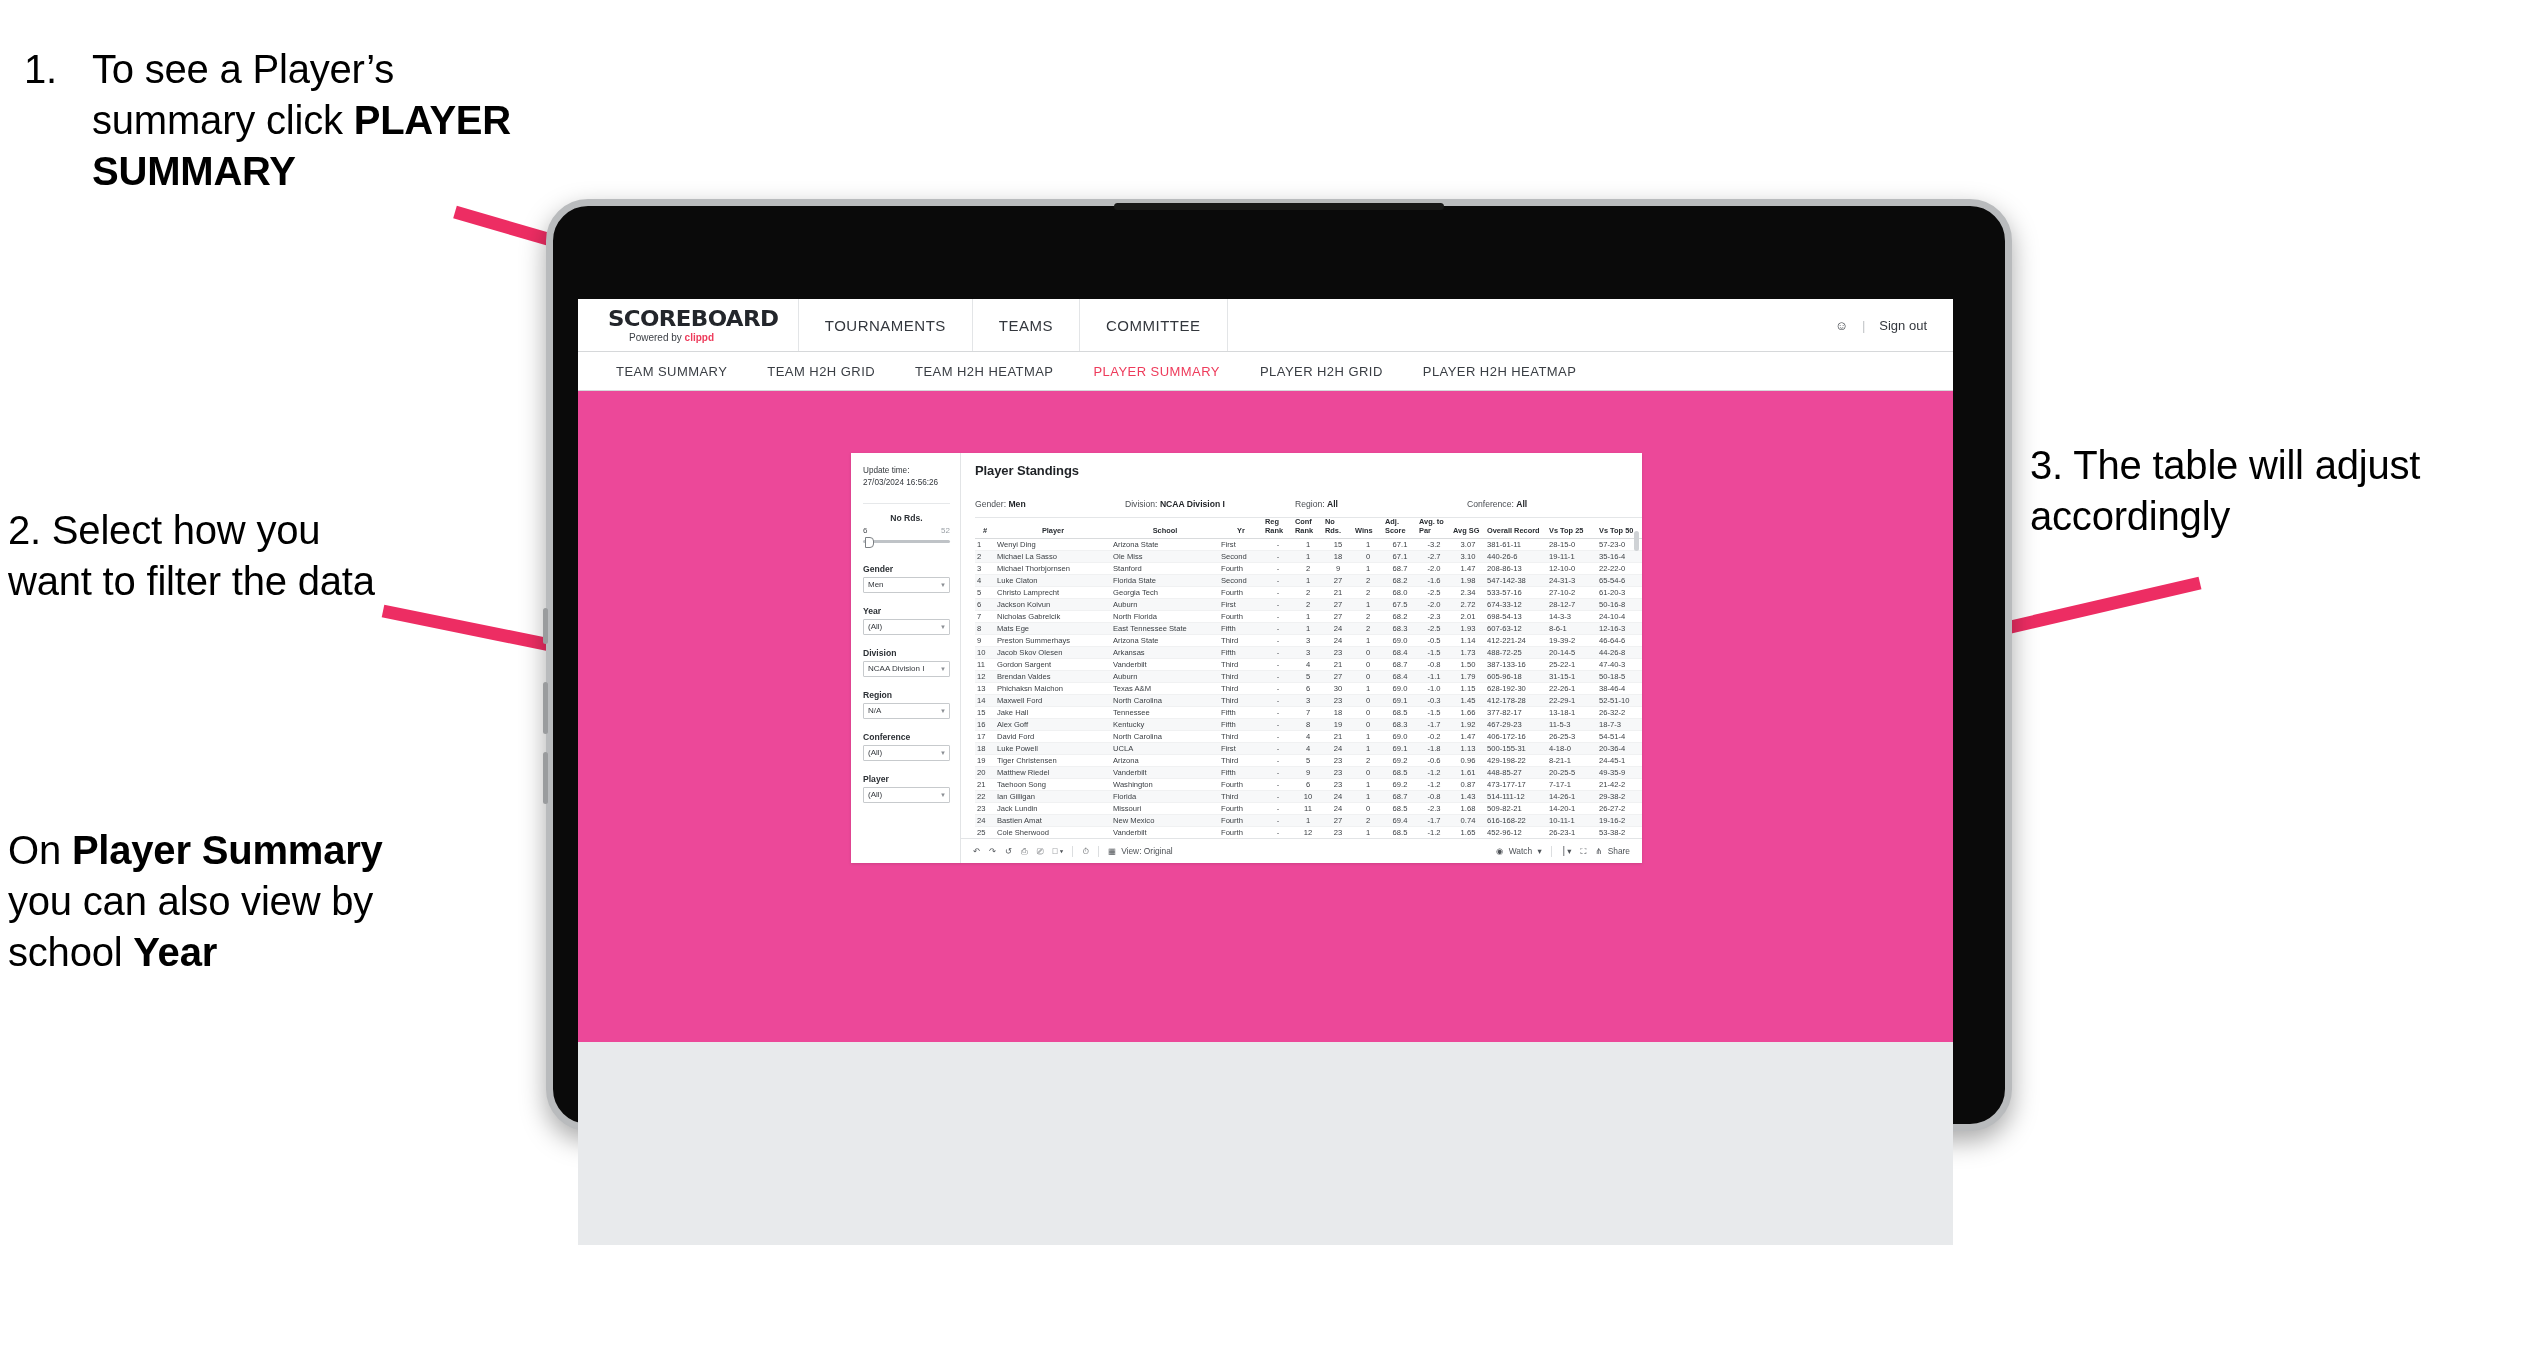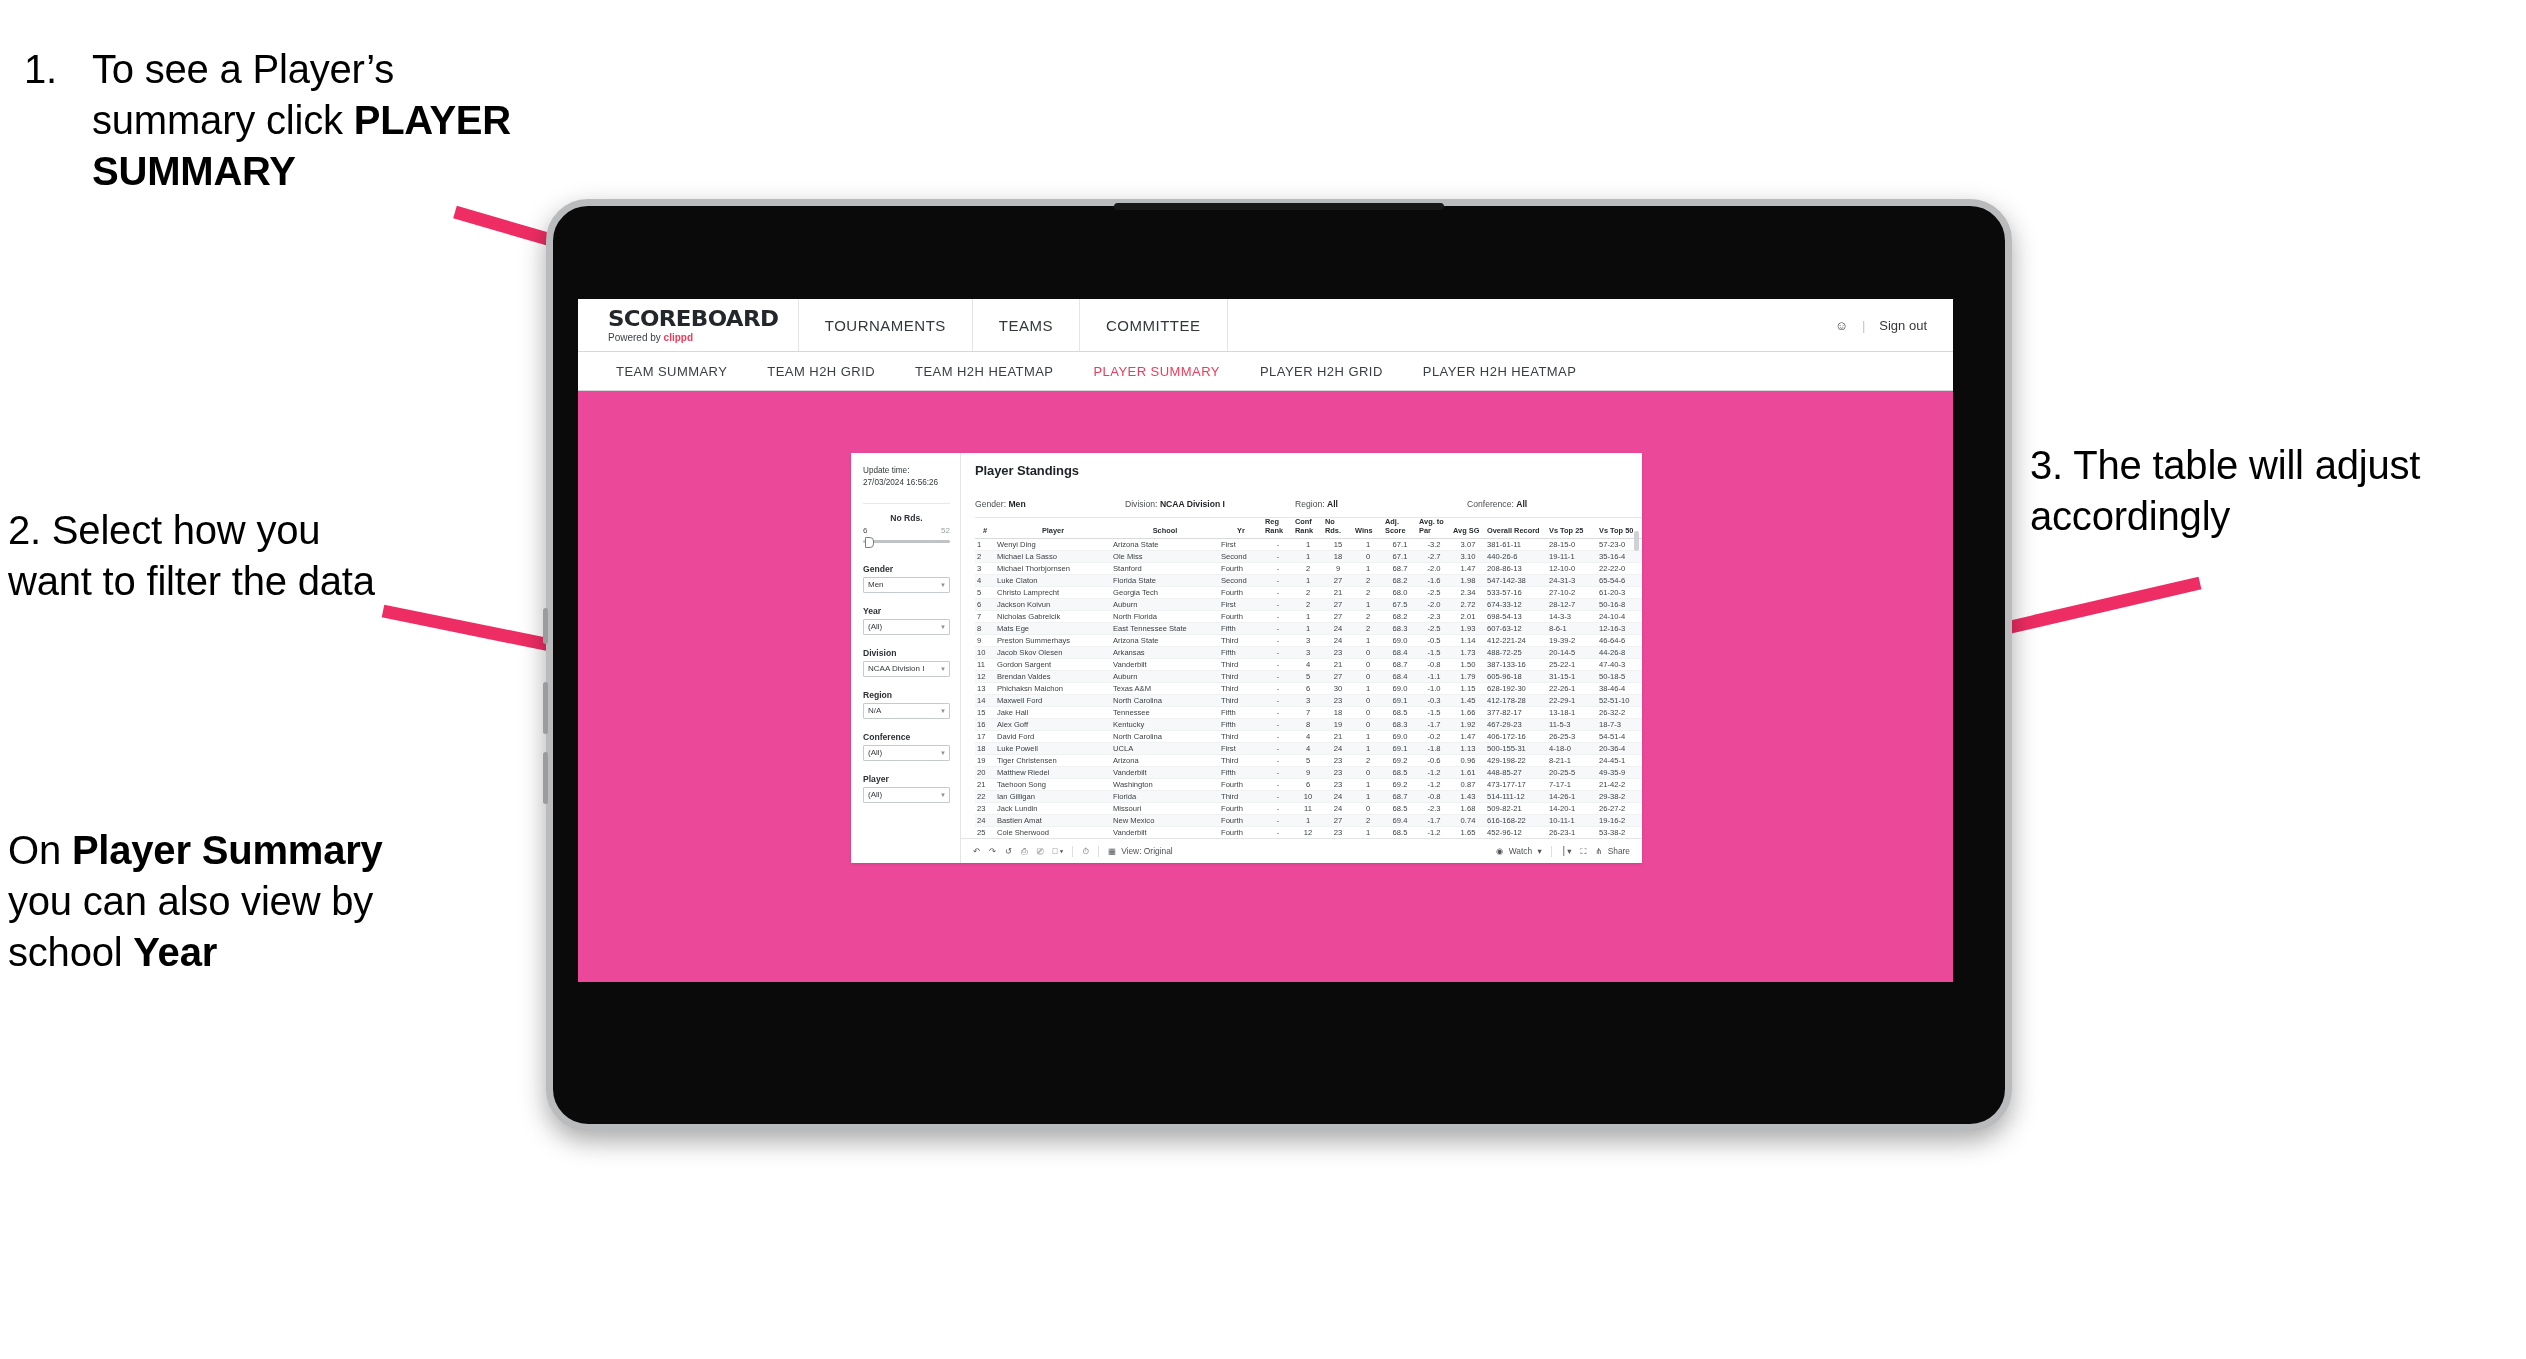--- a/index.html
+++ b/index.html
@@ -25,30 +25,30 @@
           border:7px solid #b9bbbd;
           box-shadow:0 10px 26px rgba(0,0,0,.34);box-sizing:border-box;}
   #tablet .speaker{position:absolute;top:-3px;left:50%;transform:translateX(-50%);
           width:330px;height:7px;background:#171717;border-radius:4px;}
   .side-btn{position:absolute;left:-10px;width:5px;background:#9a9c9e;border-radius:3px;}
   #sb1{top:402px;height:36px;}
   #sb2{top:476px;height:52px;}
   #sb3{top:546px;height:52px;}
 
   
-  #screen{position:absolute;left:578px;top:299px;width:1375px;height:683px;background:#e8eaec;overflow:hidden;}
+  #screen{position:absolute;left:578px;top:299px;width:1375px;height:946px;background:#e8eaec;overflow:hidden;}
 
   
   #appbar{height:52px;background:#fff;display:flex;align-items:stretch;
           border-bottom:1px solid #d6d8da;position:relative;}
   #logo-block{display:flex;flex-direction:column;justify-content:center;
           padding:0 26px 0 30px;border-right:1px solid #e3e5e7;}
   #logo-word{font-family:"DejaVu Sans",sans-serif;font-weight:700;font-size:22px;
           letter-spacing:-0.6px;color:#23262b;line-height:1;transform:scaleX(1.04);transform-origin:left;}
-  #logo-sub{font-size:10px;color:#3b3f45;margin-top:3px;line-height:1;}
+  #logo-sub{font-size:10px;color:#3b3f45;margin-top:3px;line-height:1;margin-left:21px;}
   #logo-sub .brand{color:#ee3b5b;font-weight:700;}
   .topnav{display:flex;align-items:center;}
   .topnav-item{padding:0 26px;display:flex;align-items:center;height:100%;
           font-size:15px;color:#33373d;letter-spacing:.5px;border-right:1px solid #e3e5e7;}
   #nav-right{margin-left:auto;display:flex;align-items:center;gap:14px;padding-right:26px;
           font-size:13px;color:#33373d;}
   #nav-right .sep{color:#c2c5c8;}
 
   
   #subnav{height:38px;background:#fff;display:flex;align-items:stretch;

